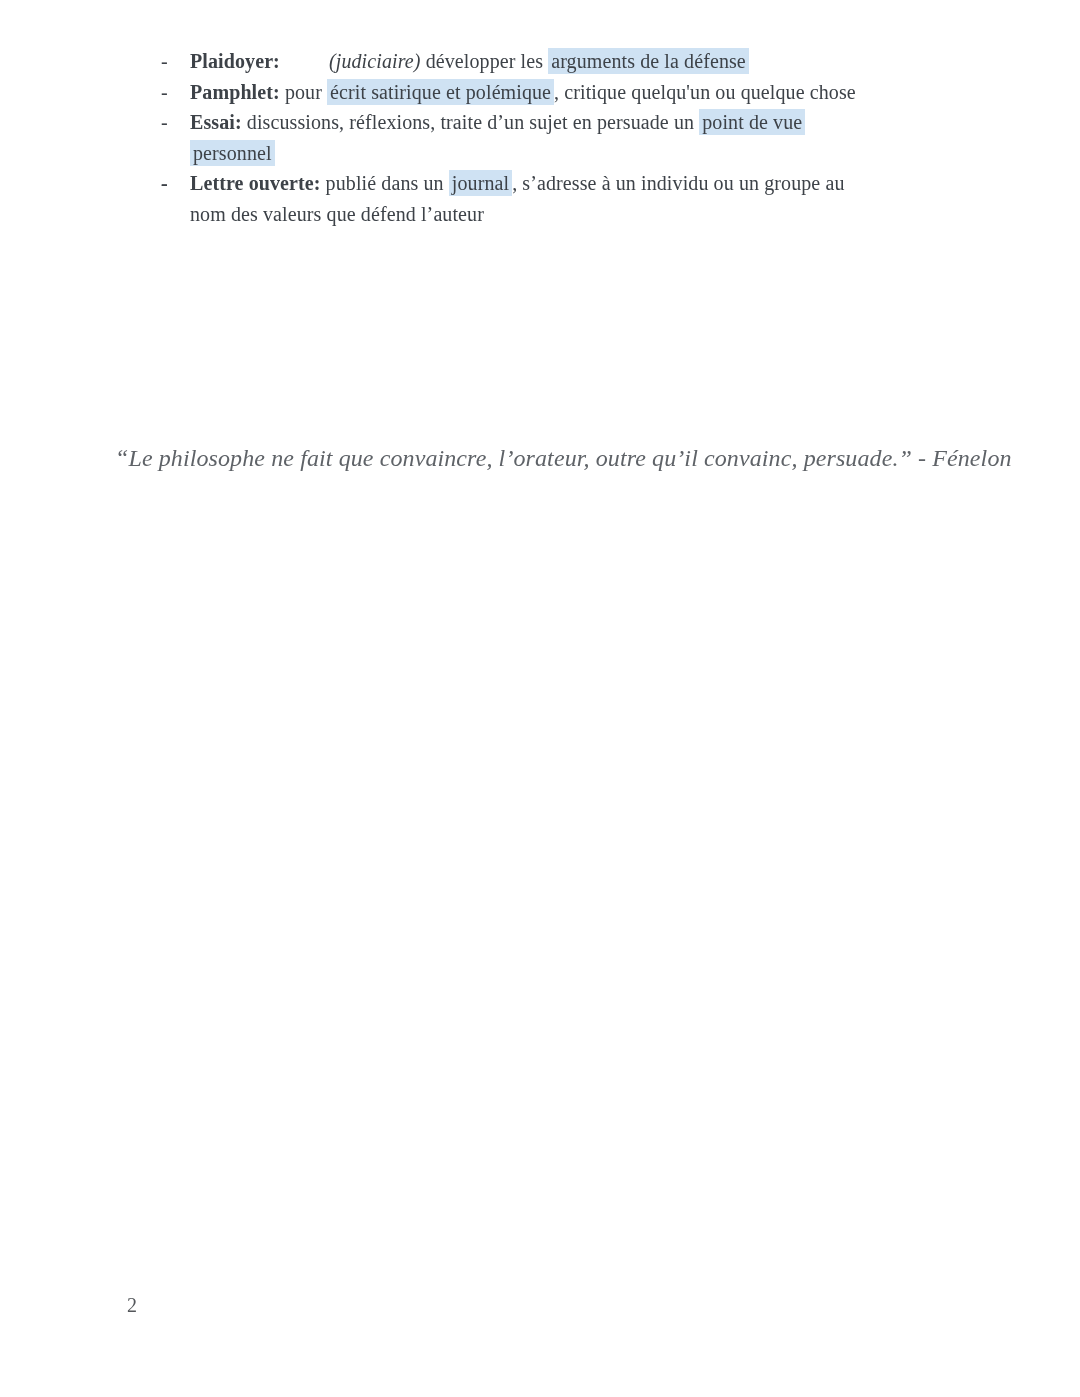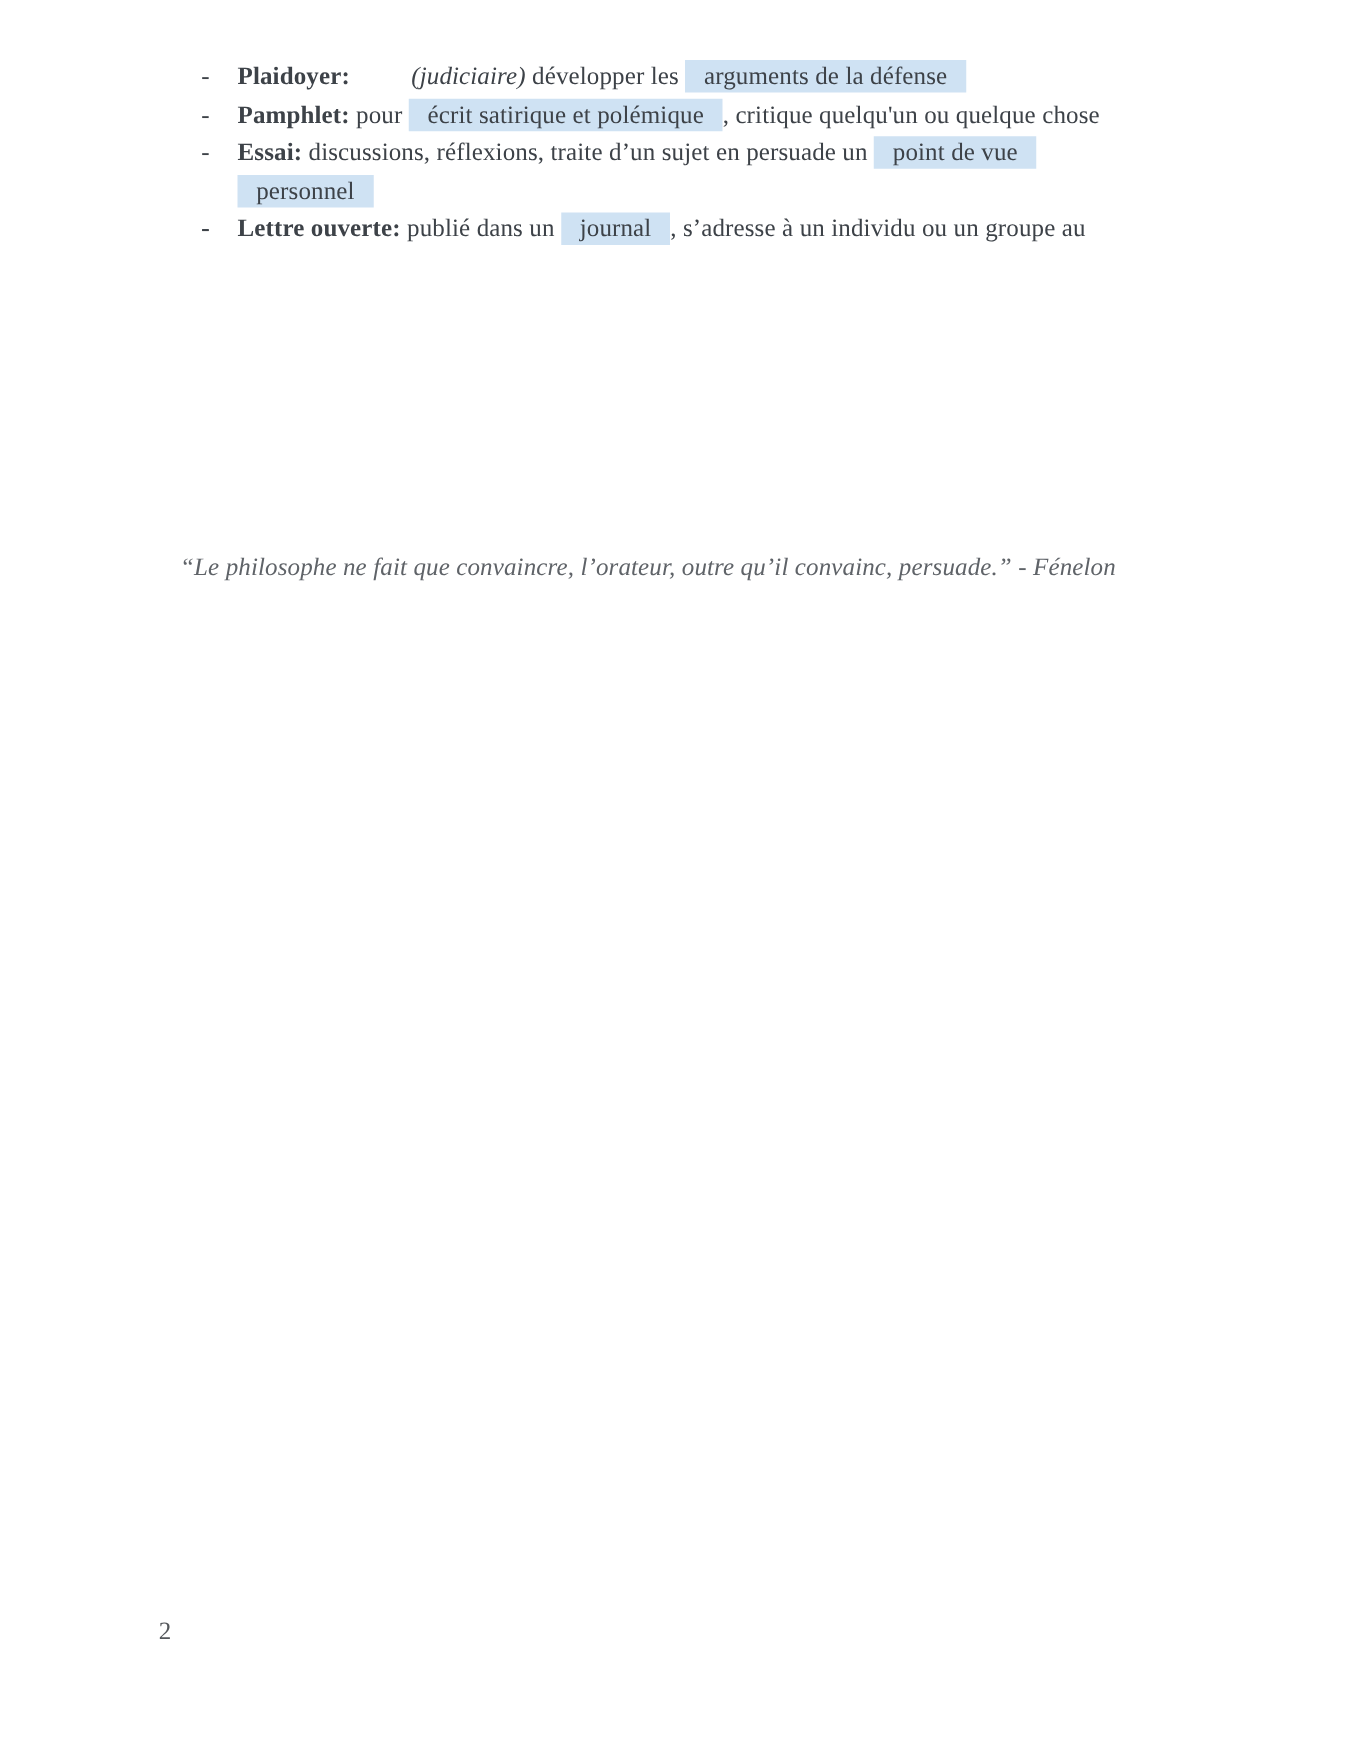--- a/index.html
+++ b/index.html
@@ -37,28 +37,28 @@
   .list-item .bullet {
     position: absolute;
     left: 161px;
     top: 0;
     line-height: 30.5px;
   }
   .item-text .b { font-weight: bold; }
   .item-text .i { font-style: italic; margin-left: 44px; }
   .item-text .hl {
     background: var(--hl-color, #cfe2f3);
-    padding: 2px 15px;
+    padding: 2px 3px;
   }
   .doc-quote {
     position: absolute;
-    left: 144px;
+    left: 115px;
     top: 419px;
     width: 900px;
-    font-size: 20px;
+    font-size: 24px;
     line-height: 30.5px;
     font-style: italic;
     color: var(--muted-color, #5f6368);
     letter-spacing: 0.1px;
   }
   .page-number {
     position: absolute;
     left: 127px;
     top: 1293px;
     font-size: 20px;
@@ -69,20 +69,20 @@
 </head>
 <body>
 
 <div class="doc-page">
 
   <div class="doc-list">
       <div class="list-item"><span class="bullet">-</span><span class="item-text"><span class="b">Plaidoyer:</span><span> </span><span class="i">(judiciaire)</span><span> développer les </span><span class="hl">arguments de la défense</span></span></div>
       <div class="list-item"><span class="bullet">-</span><span class="item-text"><span class="b">Pamphlet:</span><span> pour </span><span class="hl">écrit satirique et polémique</span><span>, critique quelqu'un ou quelque chose</span></span></div>
       <div class="list-item"><span class="bullet">-</span><span class="item-text"><span class="b">Essai:</span><span> discussions, réflexions, traite d’un sujet en persuade un </span><span class="hl">point de vue</span><br><span class="hl">personnel</span></span></div>
       <div class="list-item"><span class="bullet">-</span></div>
-      <div class="list-item"><span class="bullet">-</span><span class="item-text"><span class="b">Lettre ouverte:</span><span> publié dans un </span><span class="hl">journal</span><span>, s’adresse à un individu ou un groupe au</span><br></span></div>
+      <div class="list-item"><span class="bullet">-</span><span class="item-text"><span class="b">Lettre ouverte:</span><span> publié dans un </span><span class="hl">journal</span><span>, s’adresse à un individu ou un groupe au</span><br><span>nom des valeurs que défend l’auteur</span></span></div>
     </div>
 
   <p class="doc-quote">“Le philosophe ne fait que convaincre, l’orateur, outre qu’il convainc, persuade.” - Fénelon</p>
 
   <div class="page-number">2</div>
 
 </div>
 
 </body></html>

